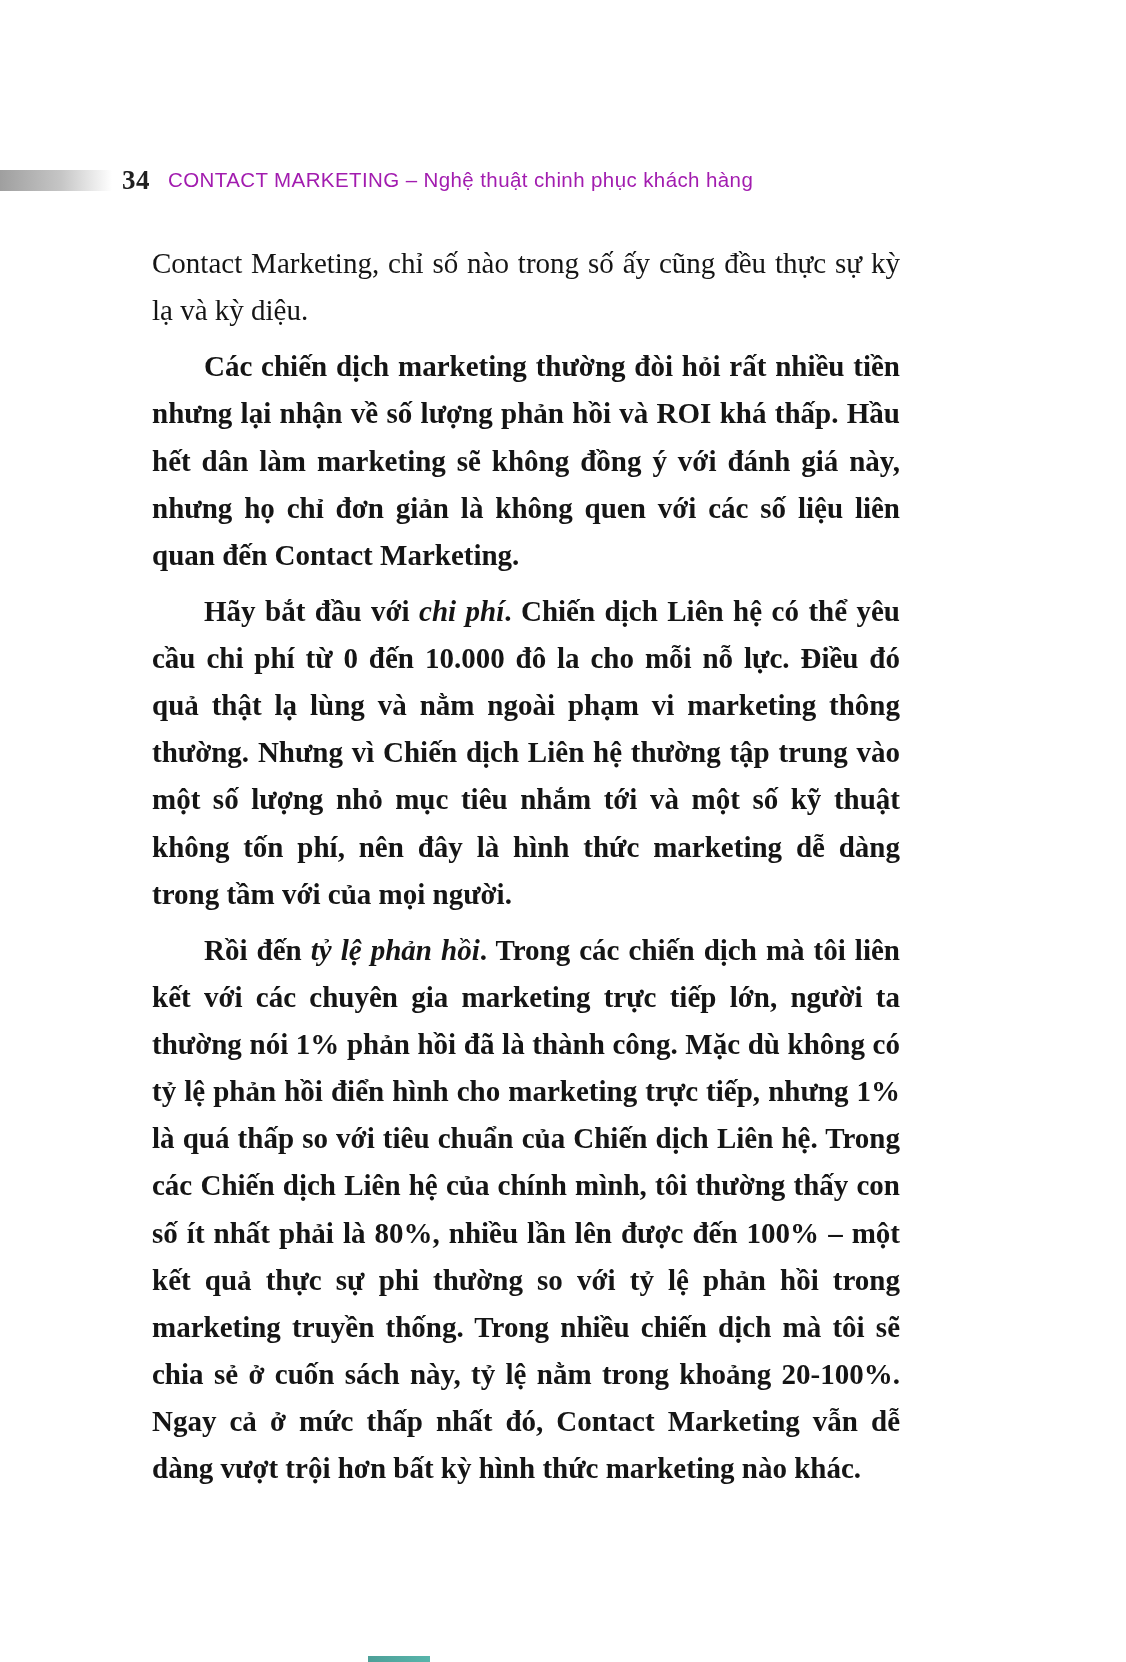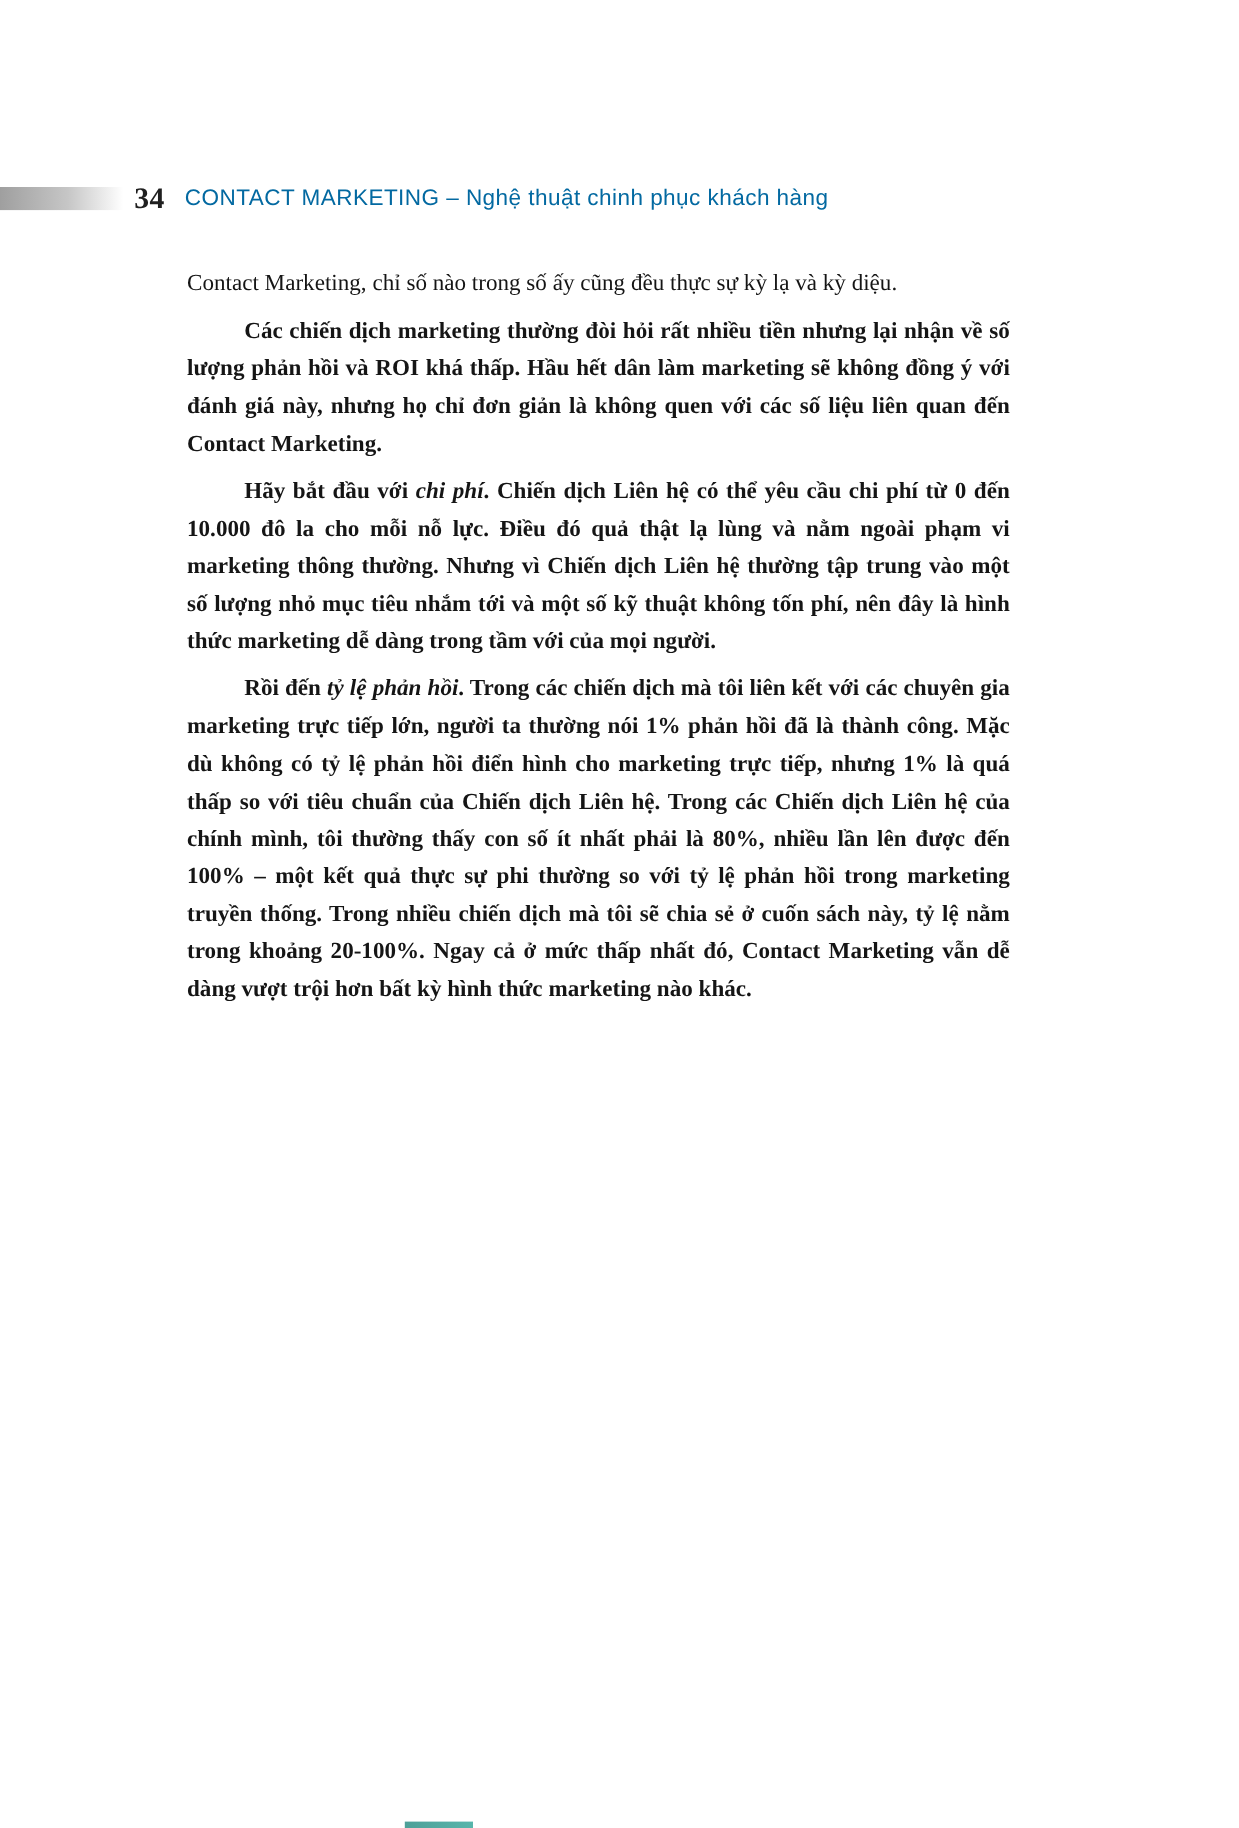--- a/index.html
+++ b/index.html
@@ -44,33 +44,33 @@
     color: #1f1f1f;
     letter-spacing: 0.5px;
     flex: 0 0 auto;
   }
 
   .running-title {
     margin-left: 18px;
     font-family: "Liberation Sans", sans-serif;
     font-size: 20.5px;
     font-weight: 400;
-    color: #0369a1;
+    color: #a21caf;
     letter-spacing: 0.4px;
     white-space: nowrap;
   }
 
   
   .body-text {
     position: absolute;
     top: 240px;
-    left: 170px;
+    left: 152px;
     width: 748px;
     font-family: "Liberation Serif", serif;
-    font-size: 21px;
+    font-size: 29px;
     line-height: 1.625;
     color: #151515;
     text-align: justify;
   }
 
   .para {
     margin: 0;
   }
 
   .para + .para {

